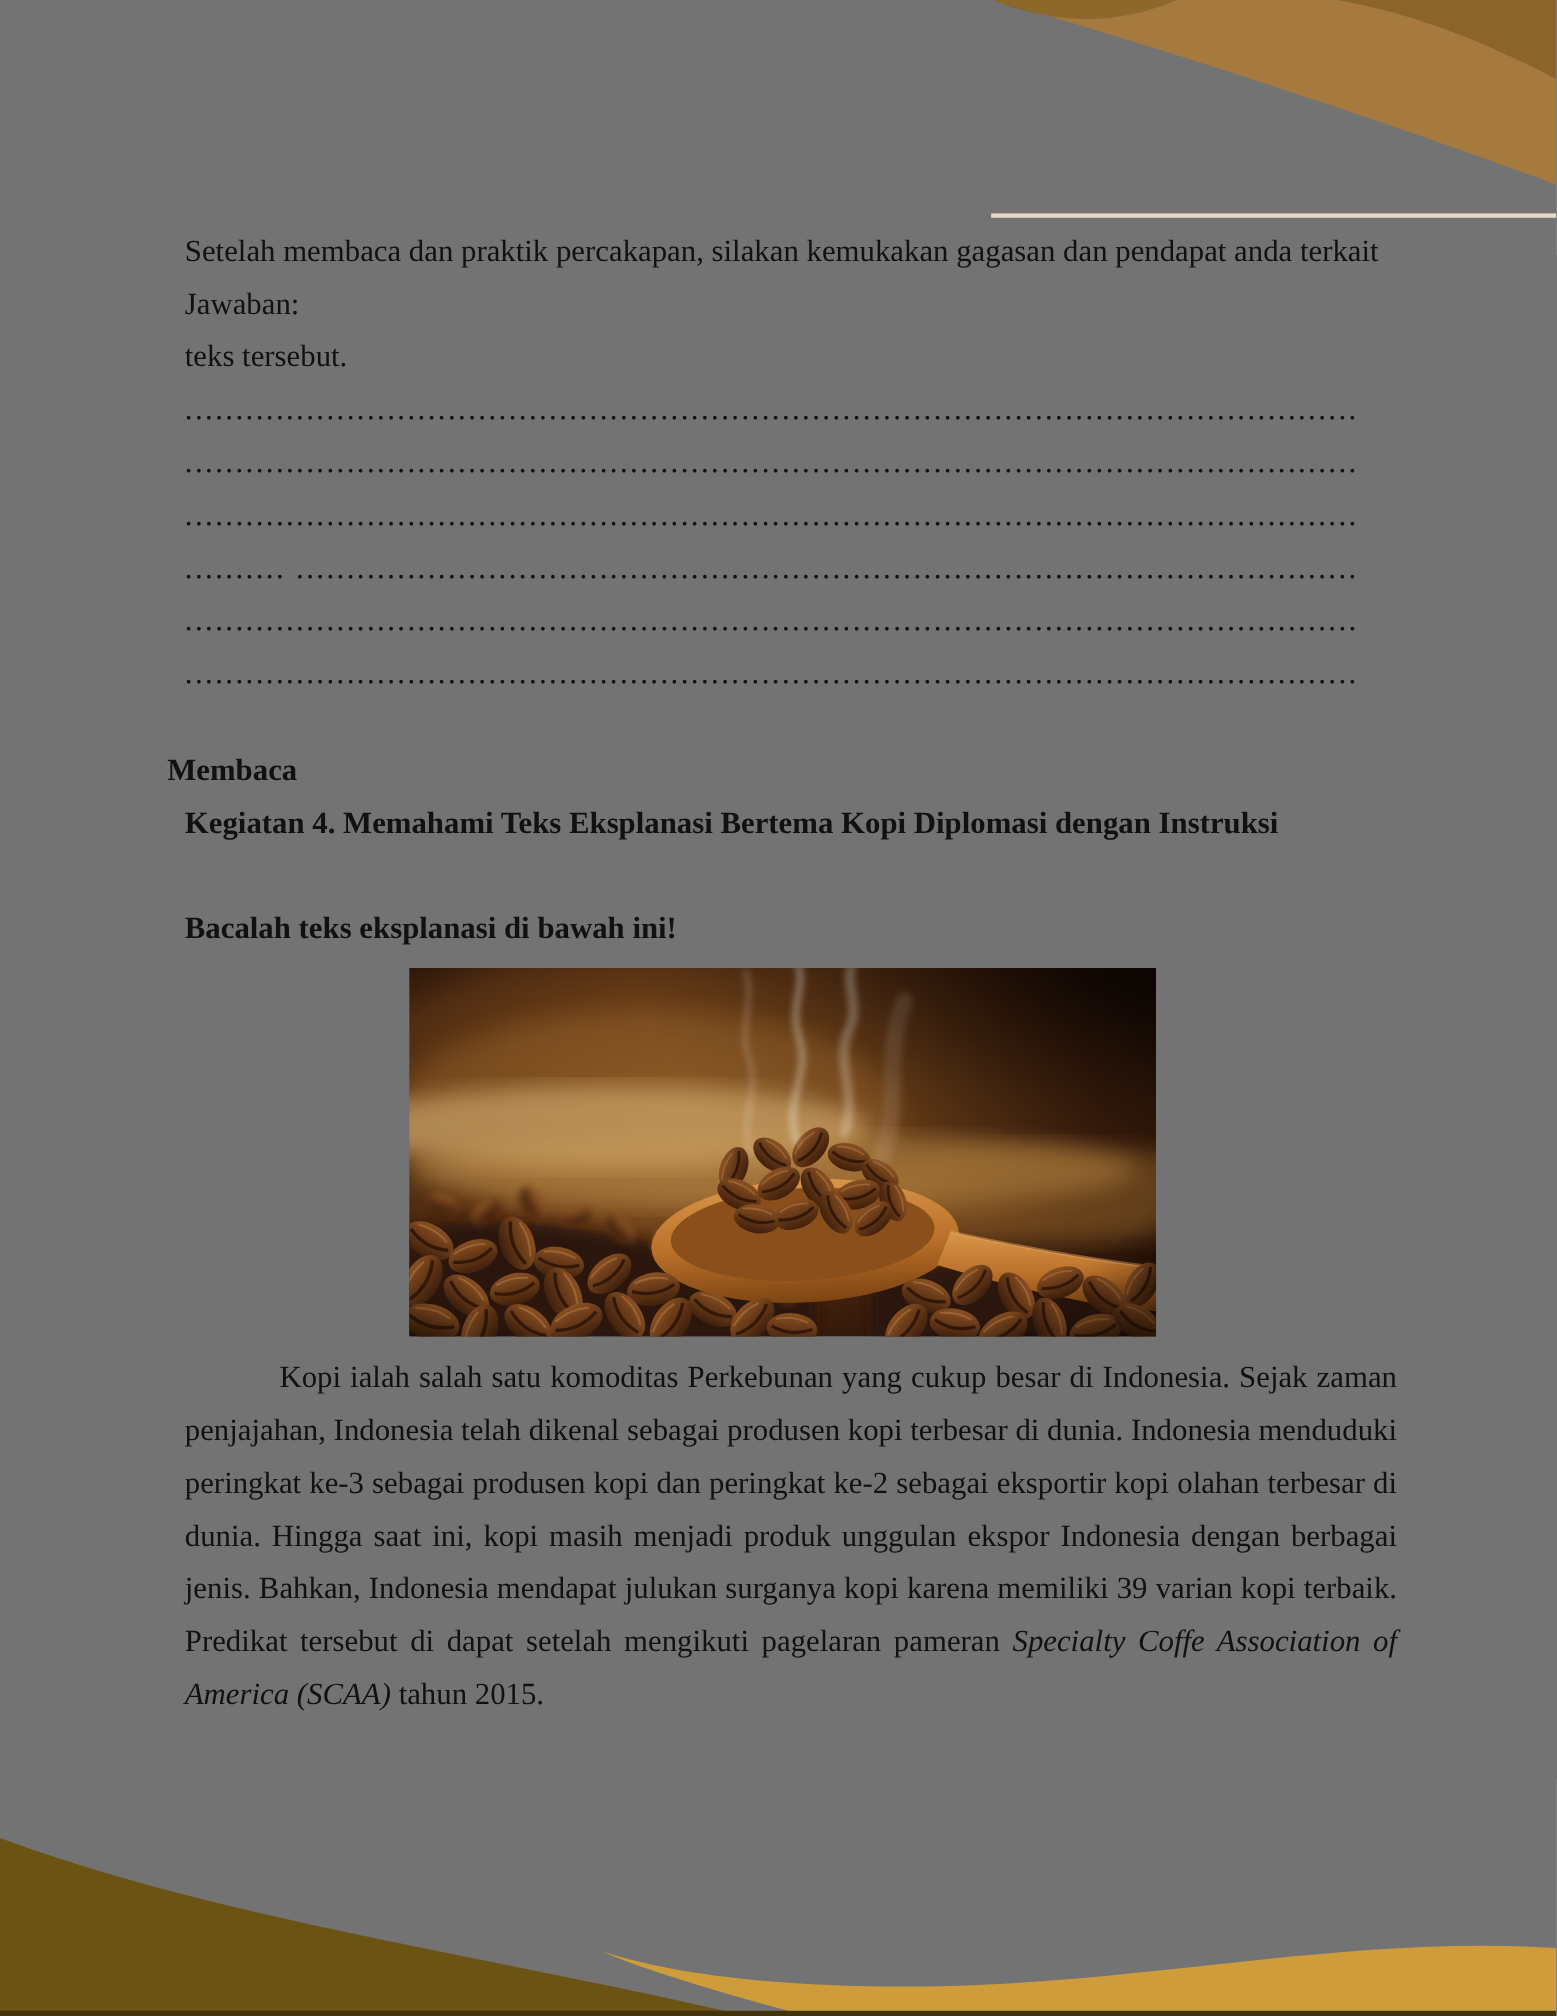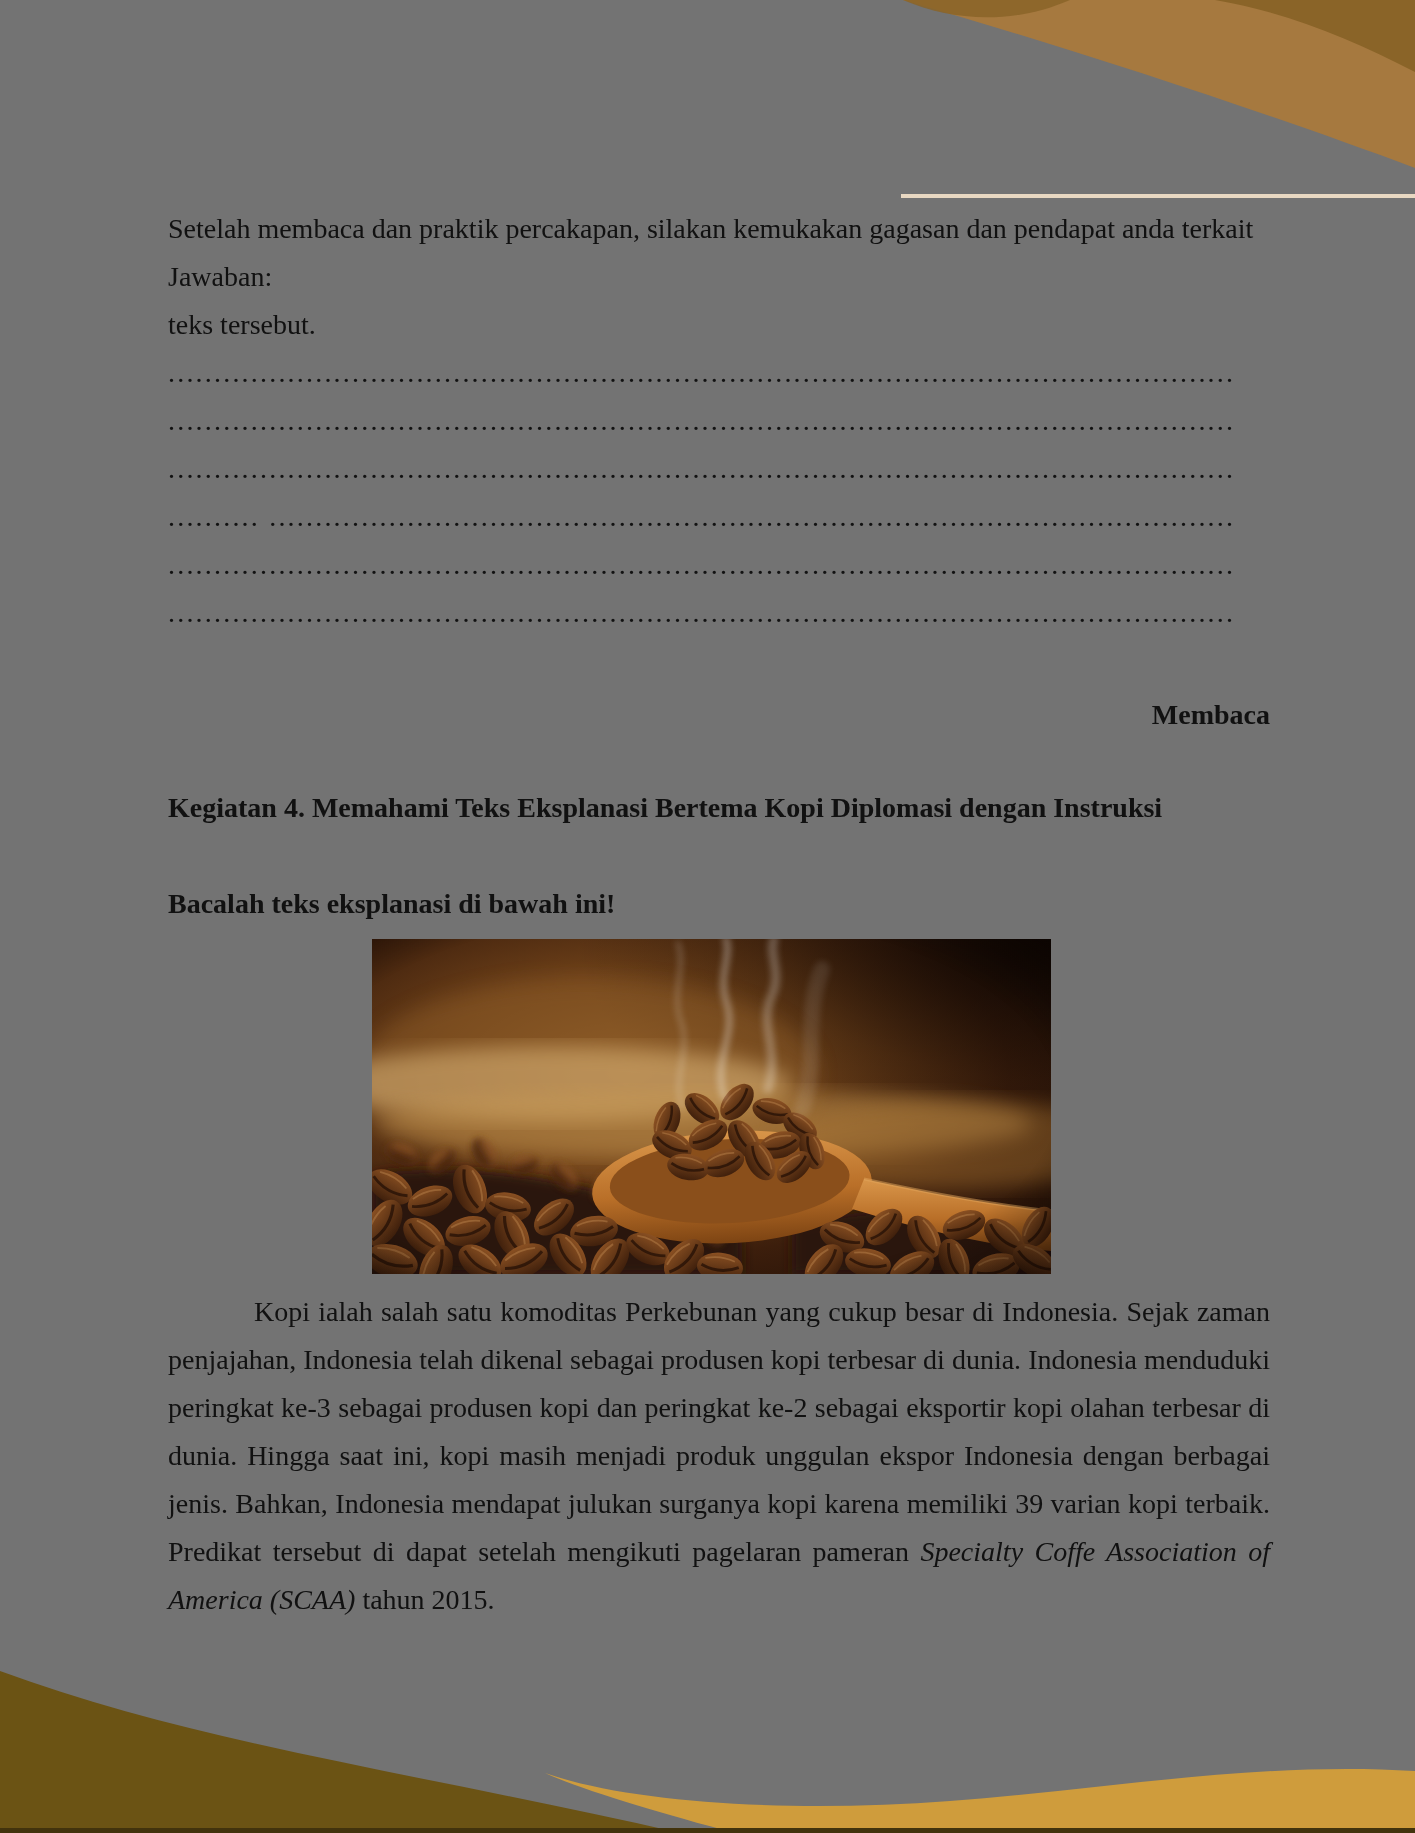--- a/index.html
+++ b/index.html
@@ -5,22 +5,22 @@
   html,body{margin:0;padding:0;background:#888;}
   #page{position:relative;width:1415px;height:1833px;background:#737373;overflow:hidden;
         font-family:"Liberation Serif","DejaVu Serif",serif;color:#111;}
   .deco{position:absolute;pointer-events:none;}
   #deco-top{top:0;right:0;}
   #deco-bottom{bottom:0;left:0;}
   #beige-rule{position:absolute;left:901px;top:194px;width:514px;height:4px;background:#e8d8c2;}
   #content{position:absolute;left:168px;top:205px;width:1102px;font-size:28px;line-height:48px;}
   .line{white-space:nowrap;}
   .dots{white-space:nowrap;overflow:hidden;width:1067px;letter-spacing:2.2px;}
-  .b{font-weight:bold;margin-top:45px;}
-  #membaca{margin-top:54px;margin-left:-16px;text-align:right;}
+  .b{font-weight:bold;}
+  #membaca{margin-top:40px;margin-left:-16px;}
   #bacalah{margin-top:48px;}
   #figure{width:679px;margin-left:204px;margin-top:11px;}
   #coffee-photo{display:block;width:679px;height:335px;}
   #caption{text-align:center;font-weight:bold;margin-top:8px;}
   #article{margin-top:14px;text-align:justify;text-indent:86px;}
   #article .it{font-style:italic;}
 </style>
 </head>
 <body>
 

